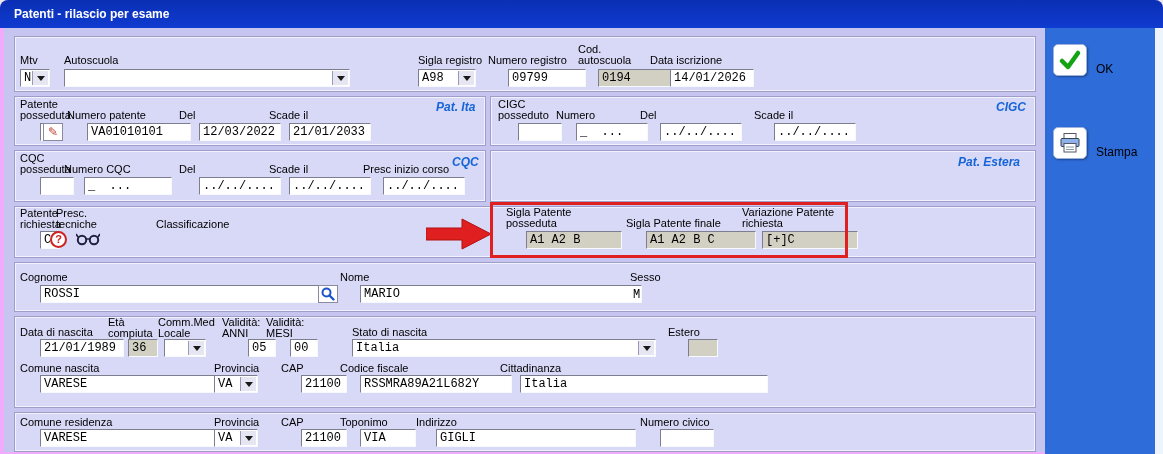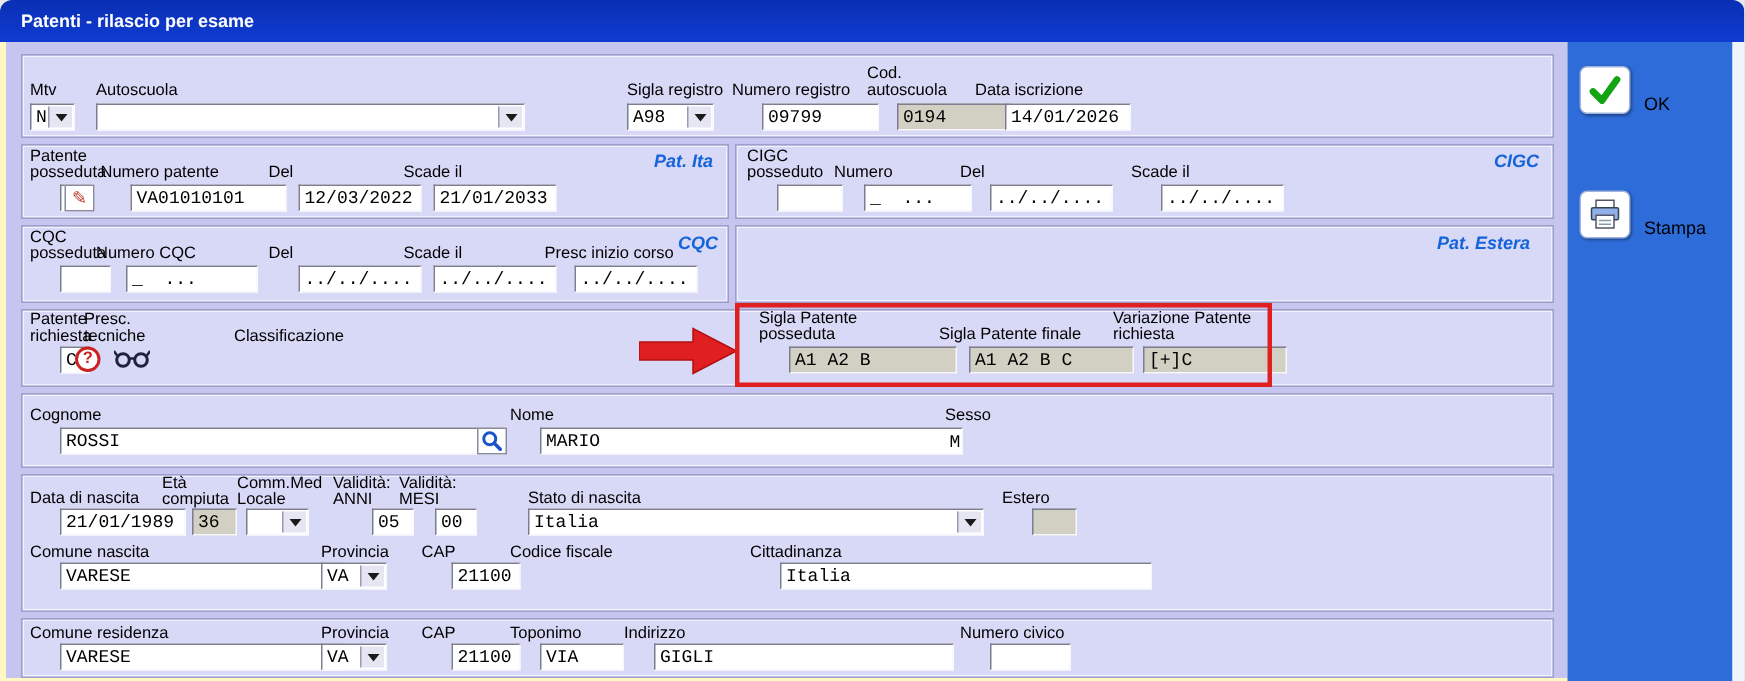--- a/index.html
+++ b/index.html
@@ -1,16 +1,16 @@
 <!DOCTYPE html>
 <html><head>
 <meta charset="utf-8">
 <style>
   html,body{margin:0;padding:0;background:#e9e9e9;}
-  #window{position:relative;width:1163px;height:454px;background:#fef9c3;border-radius:8px 8px 0 0;overflow:hidden;font-family:"Liberation Sans",sans-serif;}
+  #window{position:relative;width:1163px;height:454px;background:#f0abfc;border-radius:8px 8px 0 0;overflow:hidden;font-family:"Liberation Sans",sans-serif;}
   #titlebar{position:absolute;left:0;top:0;width:1163px;height:28px;background:linear-gradient(#0a2fb4,#0f3bd0);z-index:5;}
   #titlebar .title{position:absolute;left:14px;top:7px;font-size:12px;font-weight:600;color:#ffffff;}
   #formbg{position:absolute;left:4px;top:28px;width:1041px;height:424px;background:#c5c5ef;z-index:0;}
   #sidebar{position:absolute;left:1045px;top:28px;width:110px;height:426px;background:#2e6cd9;z-index:1;}
   #edgestrip{position:absolute;left:1155px;top:28px;width:8px;height:426px;background:#eef3fc;z-index:1;}
   .panel{position:absolute;background:#d8d8f7;border:1px solid #9e9ec8;box-shadow:inset 0 0 0 1px #f2f2ff;box-sizing:border-box;z-index:1;}
   .lbl{position:absolute;font-size:11px;line-height:11px;color:#000;white-space:pre-line;z-index:2;}
   .fld{position:absolute;height:18px;box-sizing:border-box;background:#ffffff;border:1px solid;border-color:#7d7d90 #f8f8ff #f8f8ff #7d7d90;font:12px/16px "Liberation Mono","DejaVu Sans Mono",monospace;padding:0 3px;white-space:pre;overflow:hidden;z-index:2;margin-left:20px;}
   .fld.ro{background:#d2cfc3;}
   .combo{position:absolute;height:18px;box-sizing:border-box;background:#ffffff;border:1px solid;border-color:#7d7d90 #f8f8ff #f8f8ff #7d7d90;z-index:2;}
@@ -128,21 +128,21 @@
     <svg width="24" height="14" viewBox="0 0 24 14">
       <circle cx="6" cy="8" r="4.2" fill="none" stroke="#202040" stroke-width="2"></circle>
       <circle cx="18" cy="8" r="4.2" fill="none" stroke="#202040" stroke-width="2"></circle>
       <path d="M10 7 h4 M2 5 L0 2 M22 5 L24 2" stroke="#202040" stroke-width="1.6" fill="none"></path>
     </svg>
   </div>
   <div class="lbl" style="left:156px;top:219px">Classificazione</div>
 
   <div class="lbl" style="left:506px;top:207px">Sigla Patente
 posseduta</div>
-  <div class="fld ro" style="left:506px;top:231px;width:112px">A1 A2 B</div>
+  <div class="fld ro" style="left:506px;top:231px;width:96px">A1 A2 B</div>
   <div class="lbl" style="left:626px;top:218px">Sigla Patente finale</div>
   <div class="fld ro" style="left:626px;top:231px;width:110px">A1 A2 B C</div>
   <div class="lbl" style="left:742px;top:207px">Variazione Patente
 richiesta</div>
   <div class="fld ro" style="left:742px;top:231px;width:96px">[+]C</div>
 
   <div class="hlarrow">
     <svg width="66" height="34" viewBox="0 0 66 34">
       <path d="M0 11 H36 V2 L65 17 L36 32 V23 H0 Z" fill="#e02020" stroke="#b01010" stroke-width="1"></path>
     </svg>
@@ -190,20 +190,21 @@
   <div class="lbl" style="left:20px;top:363px">Comune nascita</div>
   <div class="fld" style="left:20px;top:375px;width:190px">VARESE</div>
   <div class="lbl" style="left:214px;top:363px">Provincia</div>
   <div class="combo" style="left:214px;top:375px;width:44px">
     <span class="cval">VA</span>
     <span class="carrow"></span>
   </div>
   <div class="lbl" style="left:281px;top:363px">CAP</div>
   <div class="fld" style="left:281px;top:375px;width:46px">21100</div>
   <div class="lbl" style="left:340px;top:363px">Codice fiscale</div>
+  <div class="fld" style="left:340px;top:375px;width:152px">RSSMRA89A21L682Y</div>
   <div class="lbl" style="left:500px;top:363px">Cittadinanza</div>
   <div class="fld" style="left:500px;top:375px;width:248px">Italia</div>
 
   <div class="lbl" style="left:20px;top:417px">Comune residenza</div>
   <div class="fld" style="left:20px;top:429px;width:190px">VARESE</div>
   <div class="lbl" style="left:214px;top:417px">Provincia</div>
   <div class="combo" style="left:214px;top:429px;width:44px">
     <span class="cval">VA</span>
     <span class="carrow"></span>
   </div>

